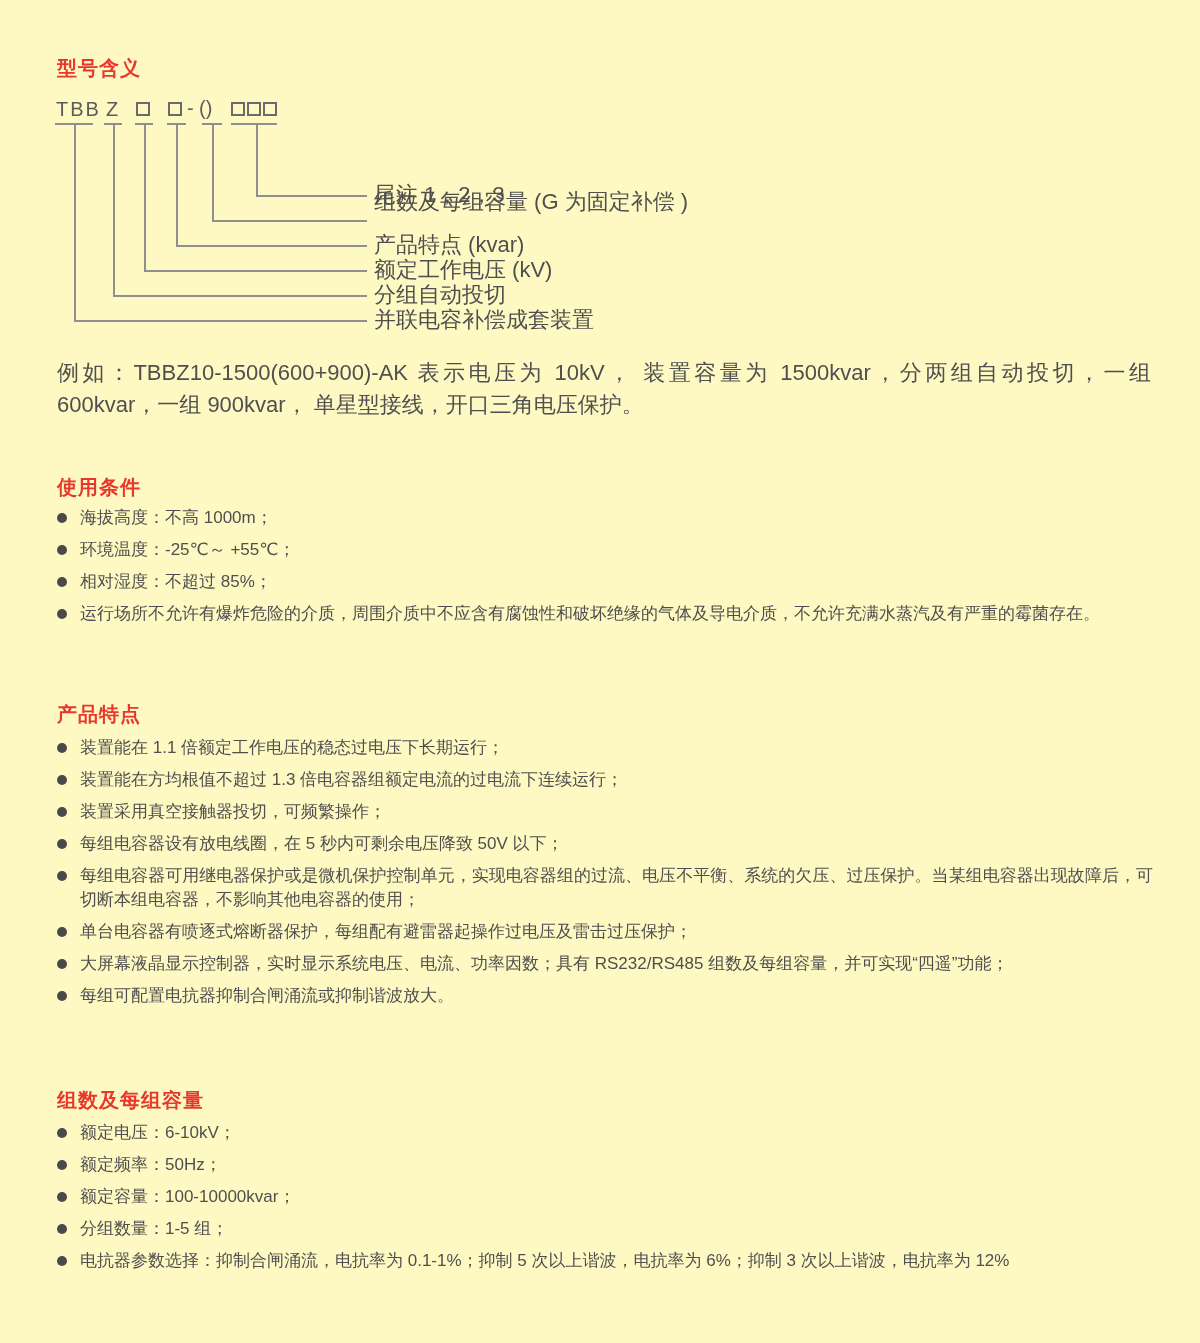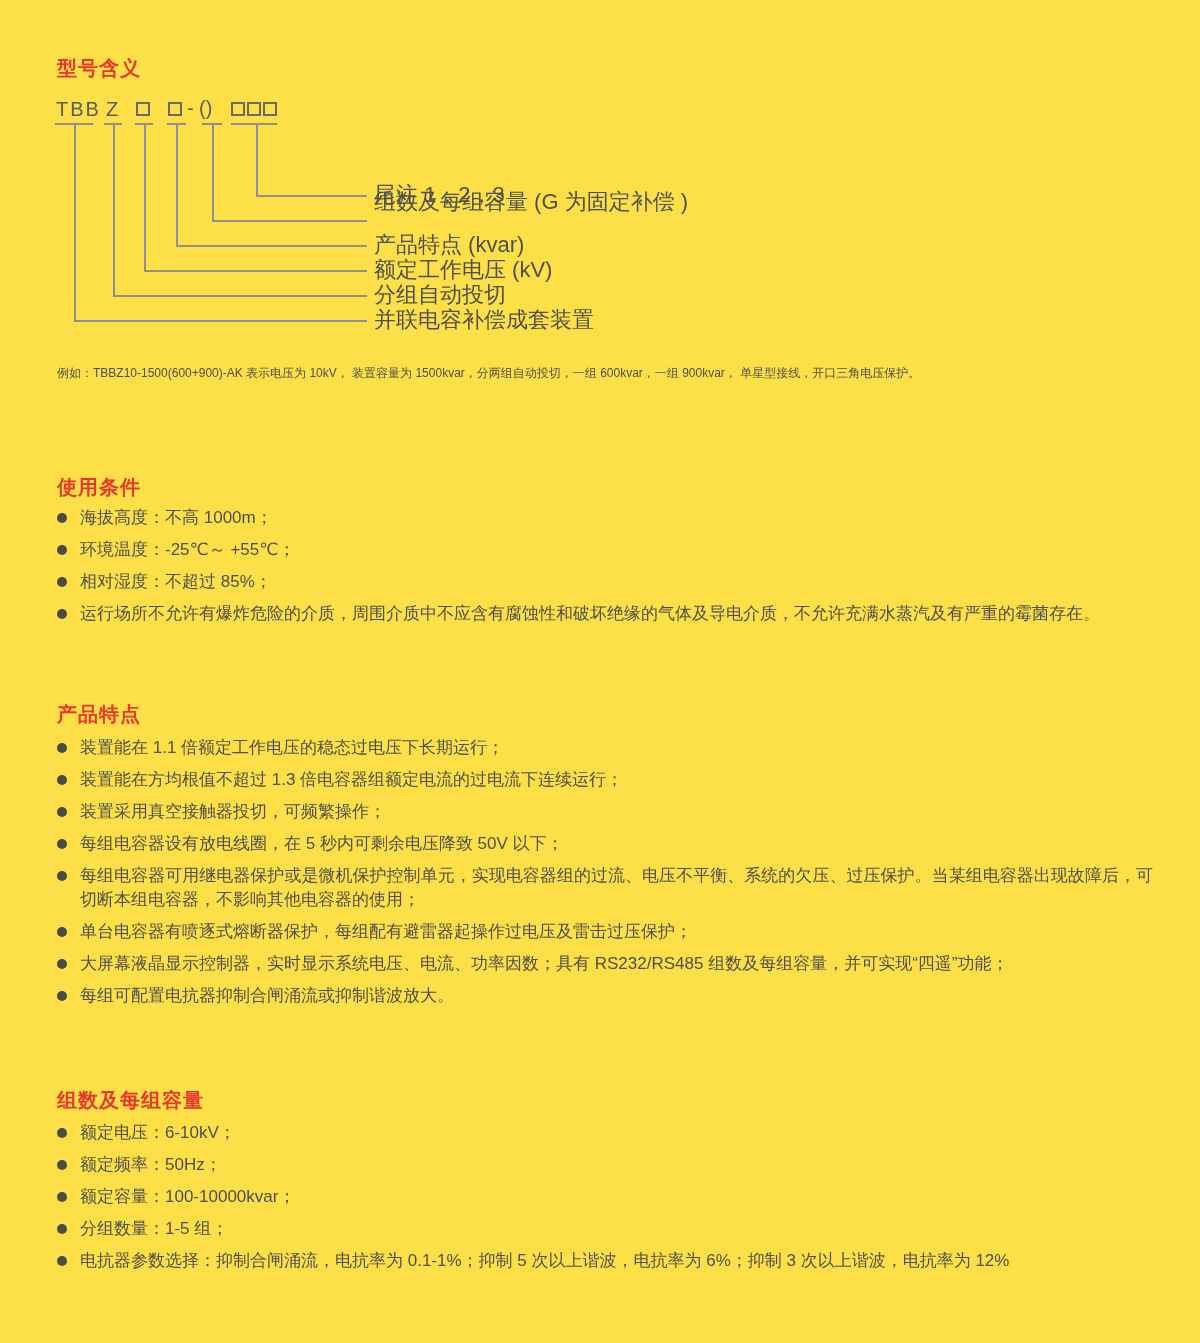--- a/index.html
+++ b/index.html
@@ -3,21 +3,21 @@
 <meta charset="utf-8">
 <style>
   * { margin: 0; padding: 0; box-sizing: border-box; }
   html, body { background: #fdfdfd; }
   body { font-family: "Liberation Sans", "DejaVu Sans", sans-serif; }
   .page {
     position: relative;
     width: 1200px;
     height: 1343px;
     margin: 0 auto;
-    background: #fde047;
+    background: #fef9c3;
     overflow: hidden;
   }
   .red-heading {
     position: absolute;
     left: 57px;
     font-size: 20px;
     font-weight: bold;
     color: #e8382d;
     letter-spacing: 1px;
     white-space: nowrap;
@@ -47,21 +47,21 @@
     color: #4f4f4f;
     line-height: 22px;
     white-space: nowrap;
   }
   
   .example {
     position: absolute;
     left: 57px;
     top: 357px;
     width: 1094px;
-    font-size: 12px;
+    font-size: 22px;
     line-height: 32px;
     color: #4f4f4f;
     text-align: justify;
   }
   
   .bullets { position: absolute; left: 57px; list-style: none; width: 1096px; }
   .bullets li {
     position: relative;
     padding-left: 23px;
     margin-bottom: 8px;

